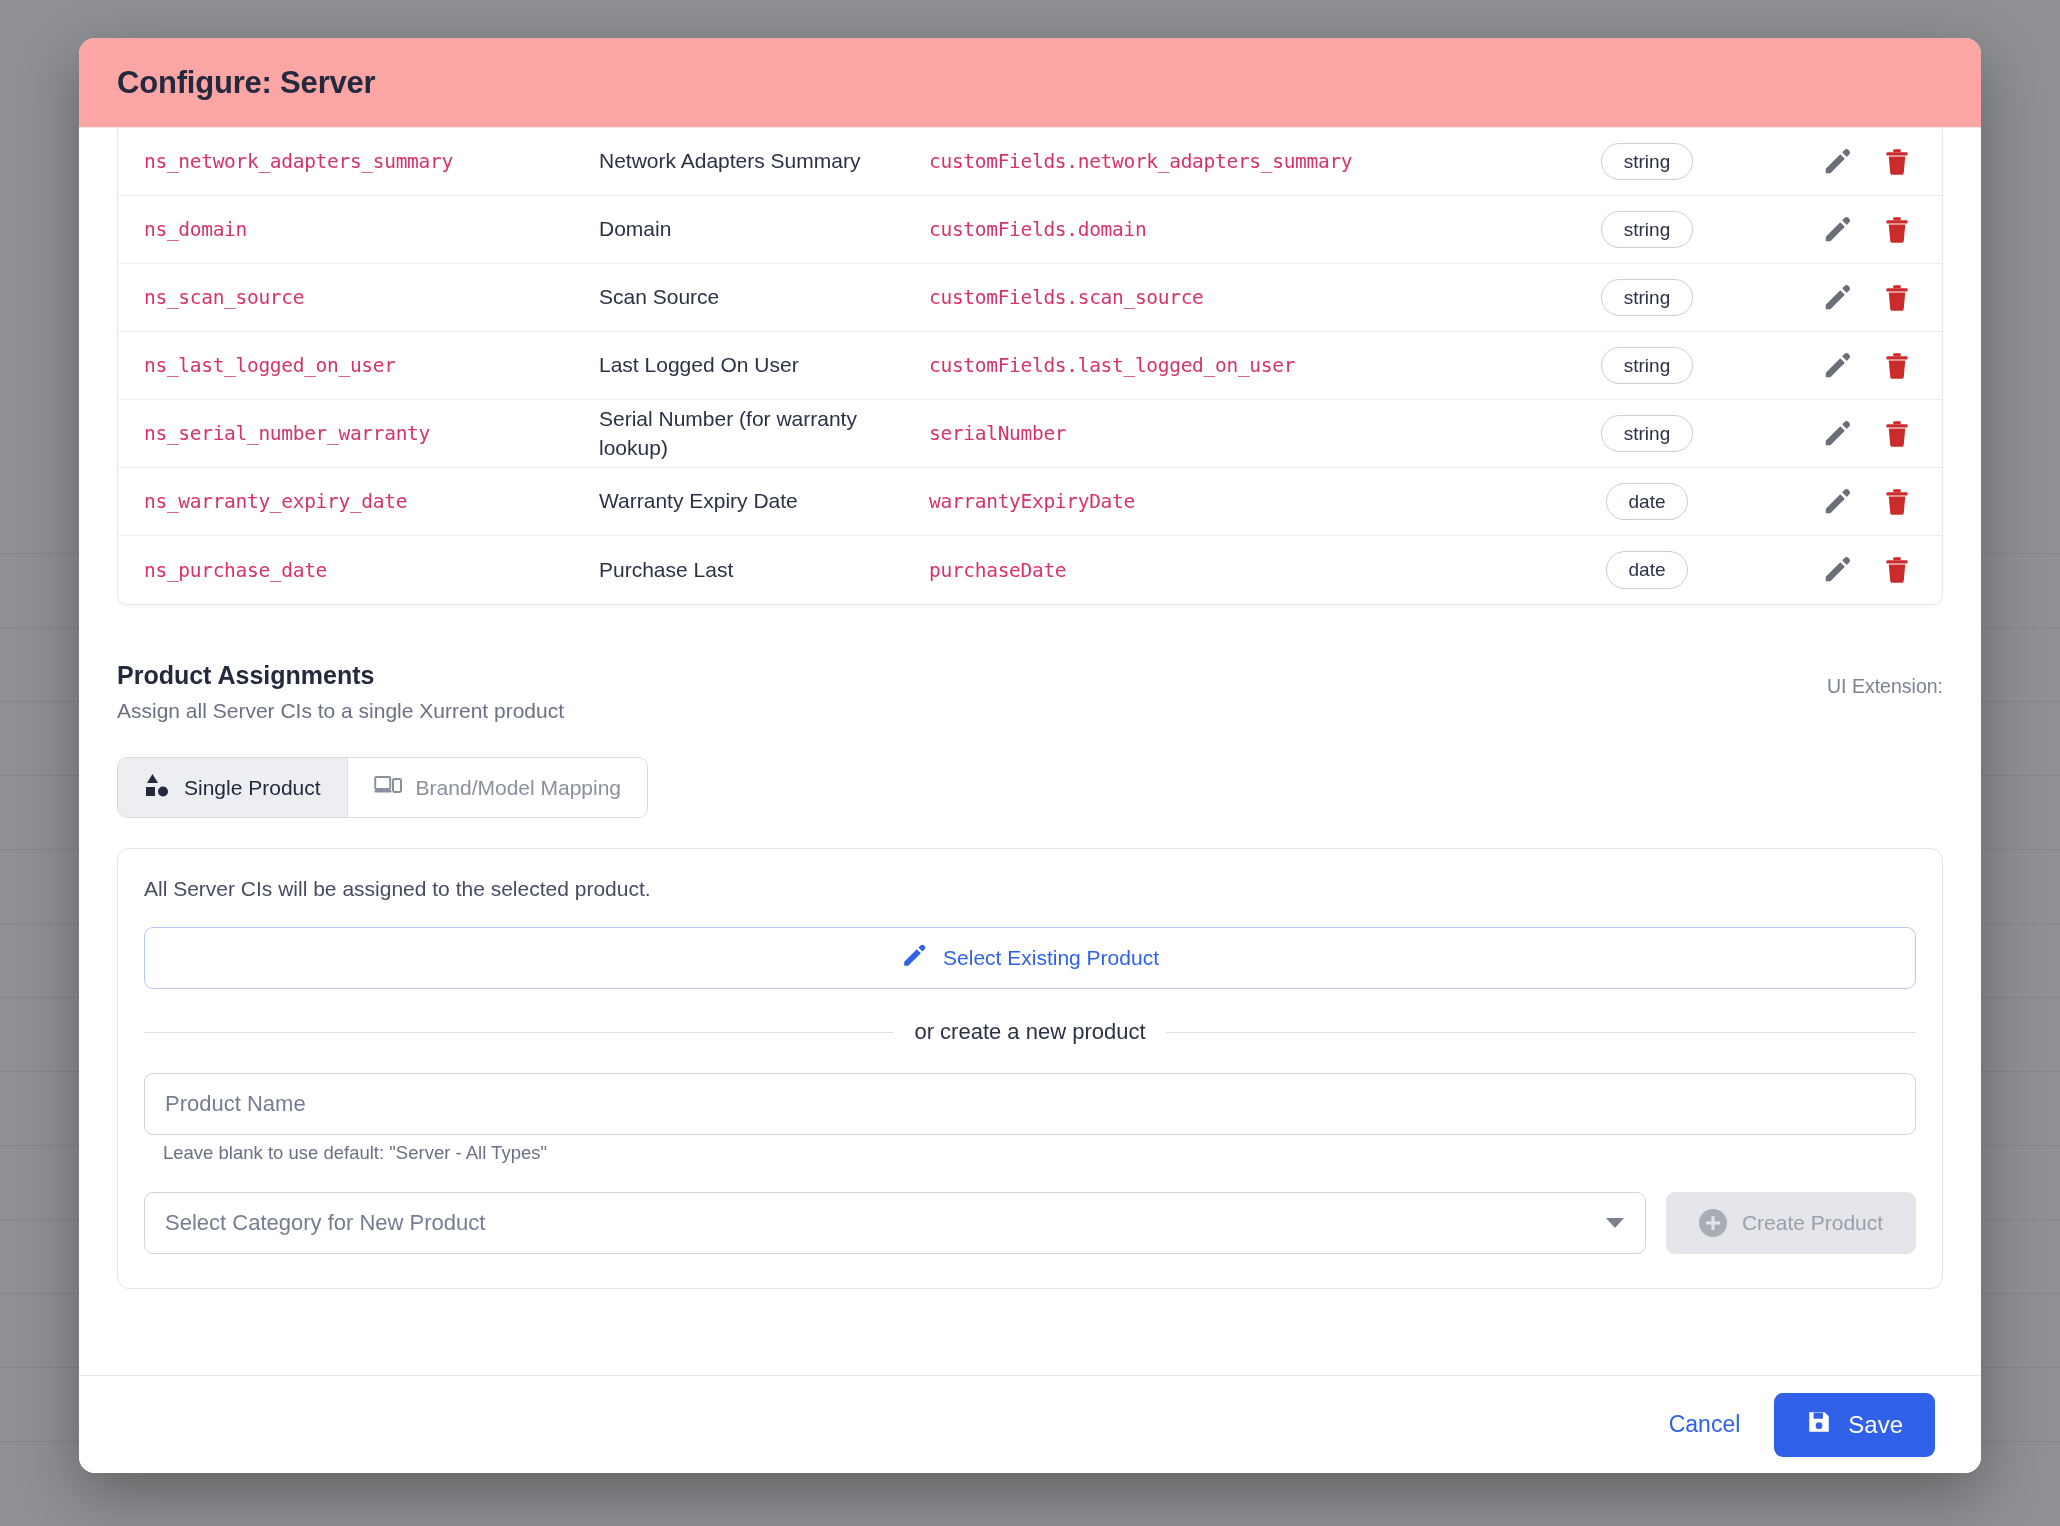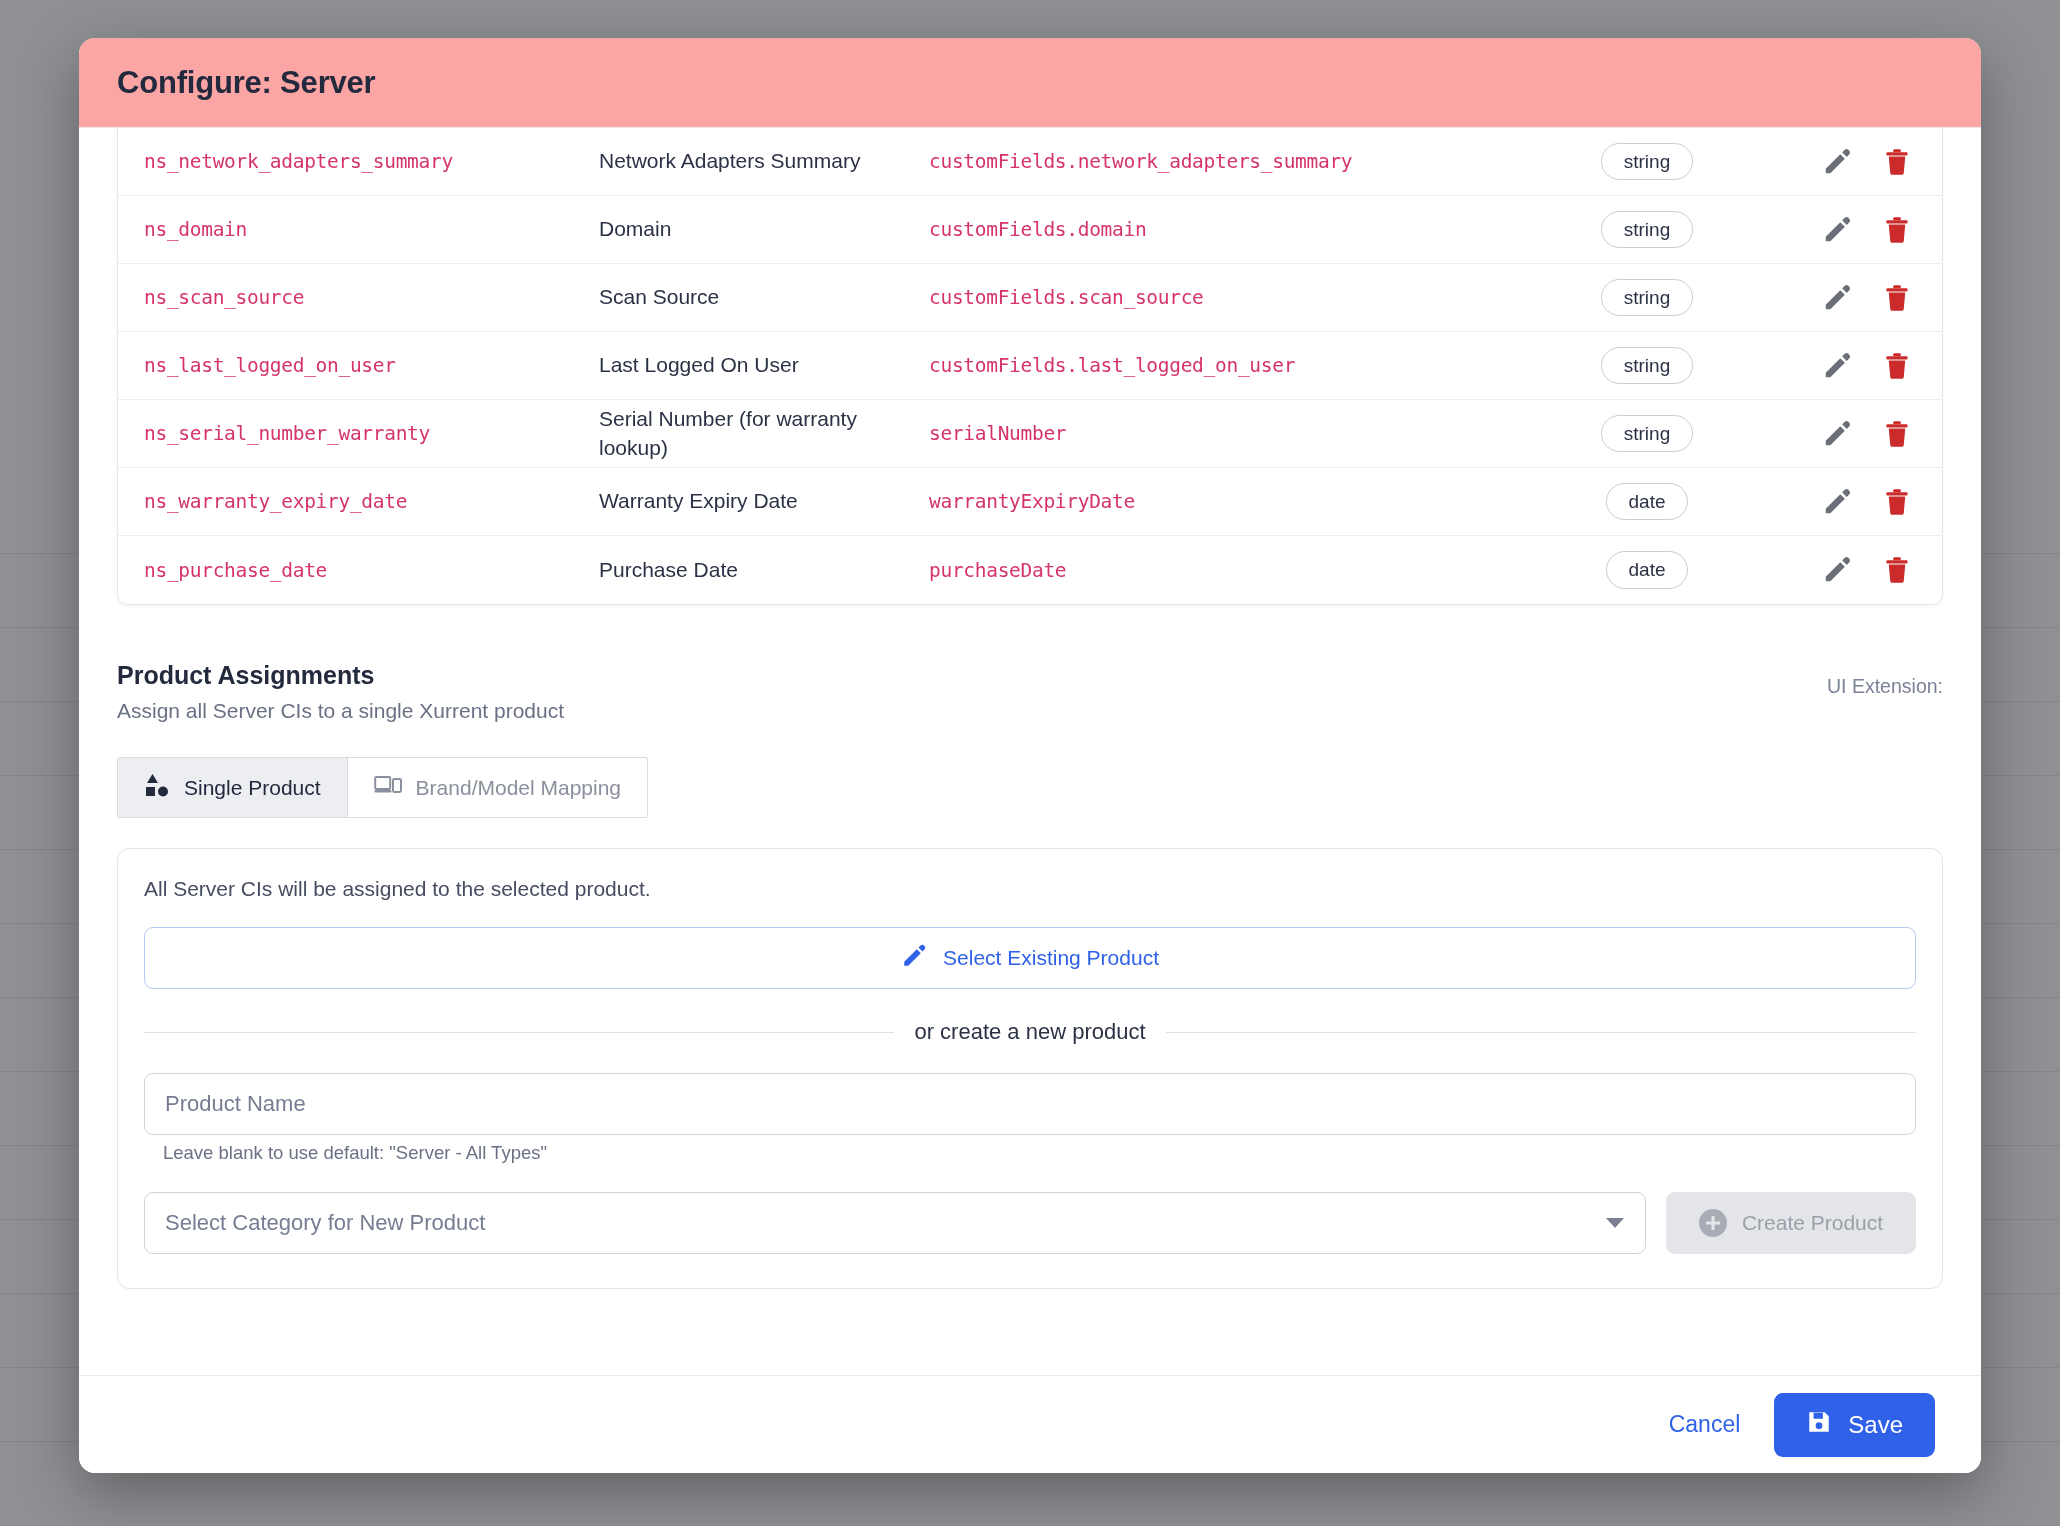--- a/index.html
+++ b/index.html
@@ -188,21 +188,21 @@
     font-size: 21px;
     color: #232a3d;
     background: #fff;
   }
 
   
   .seg {
     margin-top: 34px;
     display: inline-flex;
     border: 1px solid #d8dbe2;
-    border-radius: 2px;
+    border-radius: 10px;
     overflow: hidden;
     background: #fff;
     justify-content: center;
   }
   .seg-item {
     display: flex;
     align-items: center;
     gap: 14px;
     padding: 14px 26px;
     font-size: 21px;
@@ -541,21 +541,21 @@
               <svg width="30" height="30" viewBox="0 0 24 24" aria-hidden="true">
                 <rect x="3.5" y="4.2" width="17" height="2.6" rx="1" fill="#cc2b2b"></rect>
                 <rect x="9" y="1.8" width="6" height="2.4" rx="0.8" fill="#cc2b2b"></rect>
                 <path d="M5.4 7.6 h13.2 l-1.2 13.1 a1.6 1.6 0 0 1-1.6 1.5 H8.2 a1.6 1.6 0 0 1-1.6-1.5 Z" fill="#cc2b2b"></path>
               </svg>
             </span>
           </div>
         </div>
         <div class="field-row">
           <div class="f-key">ns_purchase_date</div>
-          <div class="f-label">Purchase Date</div>
+          <div class="f-label">Purchase Last</div>
           <div class="f-map">purchaseDate</div>
           <div class="f-type">
             <span class="type-pill">date</span>
           </div>
           <div class="f-actions">
             <span class="icon-btn">
               <svg width="30" height="30" viewBox="0 0 24 24" aria-hidden="true">
                 <path d="M3 17.3 L14.6 5.7 L18.3 9.4 L6.7 21 L3 21 Z" fill="#6b6f78"></path>
                 <path d="M16.1 4.2 L17.8 2.5 A2 2 0 0 1 21.5 6.2 L19.8 7.9 Z" fill="#6b6f78"></path>
               </svg>

